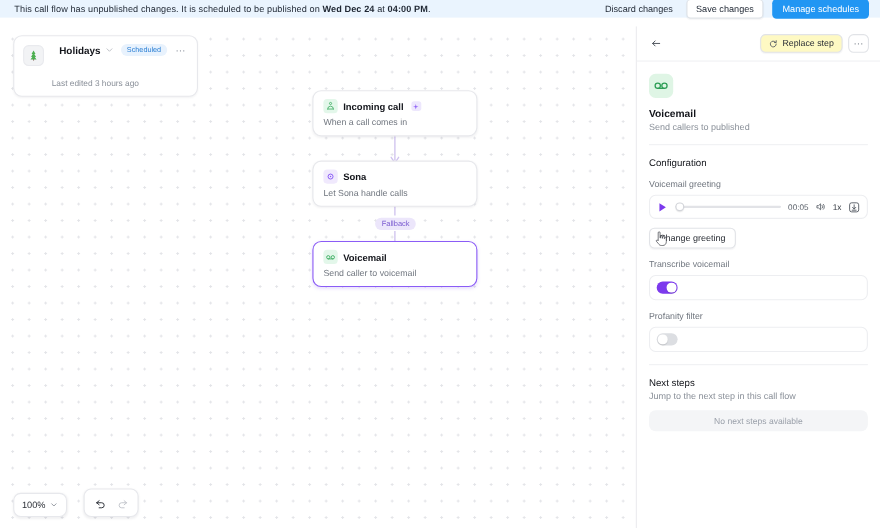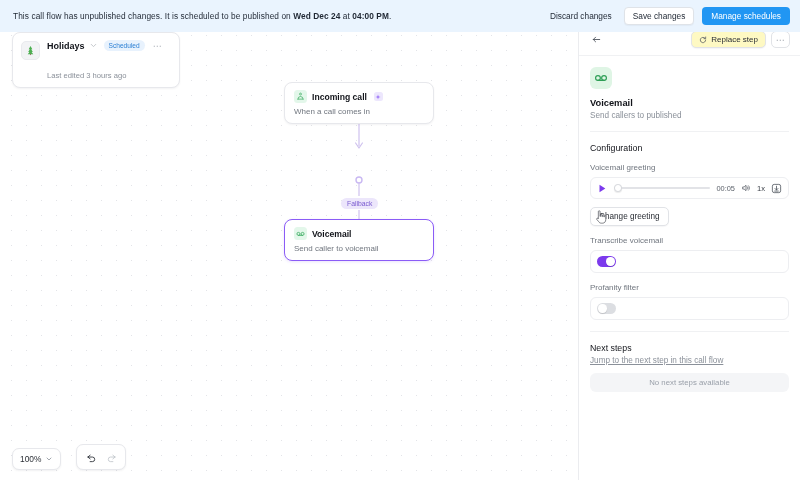--- a/index.html
+++ b/index.html
@@ -7,21 +7,21 @@
     width: 800px; height: 480px;
     font-family: "Liberation Sans", sans-serif;
     background: #ffffff;
     overflow: hidden;
     -webkit-font-smoothing: antialiased;
   }
   #app { position: relative; width: 800px; height: 480px; }
 
   
   .banner {
-    position: absolute; top: 0; left: 0; width: 800px; height: 32px;
+    position: absolute; top: 0; left: 0; width: 800px; height: 16px;
     background: #eaf4fe;
     display: flex; align-items: center;
     padding: 0 10px 0 13px;
     font-size: 8.3px; color: #1f2733;
     z-index: 20;
   }
   .banner-text { flex: 1; letter-spacing: 0.01em; }
   .banner-text b { font-weight: 700; }
   .banner-actions { display: flex; align-items: center; gap: 8px; }
   .btn-link {
@@ -58,21 +58,21 @@
     box-shadow: 0 1px 2px rgba(16,24,40,.05);
     padding: 7px 8px; display: flex; align-items: flex-start; gap: 7px;
   }
   .flow-badge-ico {
     width: 19px; height: 19px; border-radius: 5px;
     background: #f2f3f5; border: 1px solid #e9eaee;
     display: flex; align-items: center; justify-content: center;
     flex: 0 0 auto; margin-top: 1px;
   }
   .flow-meta { flex: 1; min-width: 0; }
-  .flow-row1 { display: flex; align-items: center; gap: 4px; }
+  .flow-row1 { display: flex; align-items: center; gap: 4px; justify-content: flex-end; }
   .flow-title { font-size: 9px; font-weight: 700; color: #12141a; }
   .chev { width: 9px; height: 9px; flex: 0 0 auto; opacity: .55; }
   .badge-sched {
     font-size: 6.6px; color: #2a7fd4; background: #e8f2fd;
     border-radius: 9px; padding: 2px 5px; margin-left: 2px; white-space: nowrap;
   }
   .dots-btn {
     font-size: 9px; color: #9aa0aa; letter-spacing: .5px; cursor: pointer;
     padding: 0 2px; line-height: 8px; margin-left: 2px;
   }
@@ -273,20 +273,32 @@
         <span class="node-title">Incoming call</span>
         <span class="node-tag">
           <svg width="6" height="6" viewBox="0 0 24 24" aria-hidden="true">
               <path d="M12 2 L14 10 L22 12 L14 14 L12 22 L10 14 L2 12 L10 10 Z" fill="#8b5cf6"></path>
             </svg>
         </span>
       </div>
       <div class="node-sub">When a call comes in</div>
     </div>
 
+    <div class="node" style="left:284px; top:122px;">
+      <div class="node-head">
+        <span class="node-ico ico-purple">
+          <svg width="9" height="9" viewBox="0 0 24 24" aria-hidden="true">
+            <circle cx="12" cy="12" r="6" fill="none" stroke="#8b5cf6" stroke-width="2.4"></circle>
+            <circle cx="12" cy="12" r="1.8" fill="#8b5cf6"></circle>
+          </svg>
+        </span>
+        <span class="node-title">Sona</span>
+      </div>
+      <div class="node-sub">Let Sona handle calls</div>
+    </div>
 
     <div class="node selected" style="left:284px; top:195px;">
       <div class="node-head">
         <span class="node-ico ico-green">
           <svg width="9" height="9" viewBox="0 0 24 24" aria-hidden="true">
             <circle cx="6.5" cy="13" r="4" fill="none" stroke="#3fae63" stroke-width="2.2"></circle>
             <circle cx="17.5" cy="13" r="4" fill="none" stroke="#3fae63" stroke-width="2.2"></circle>
             <line x1="6.5" y1="17" x2="17.5" y2="17" stroke="#3fae63" stroke-width="2.2" stroke-linecap="round"></line>
           </svg>
         </span>
@@ -392,21 +404,21 @@
 
       <div class="field-label">Profanity filter</div>
       <div class="toggle-wrap">
         <div class="toggle off">
           <div class="knob"></div>
         </div>
       </div>
 
       <div class="sec-divider"></div>
       <div class="sec-title">Next steps</div>
-      <div class="panel-sub" style="margin-top:3px;text-decoration:underline;">Jump to the next step in this call flow</div>
+      <div class="panel-sub" style="margin-top:3px;">Jump to the next step in this call flow</div>
       <div class="next-empty">No next steps available</div>
     </div>
   </div>
 
   <svg class="cursor" viewBox="0 0 24 28">
     <path d="M8 3 a1.6 1.6 0 0 1 3.2 0 V12 h.6 V9.6 a1.5 1.5 0 0 1 3 0 V12.4 h.6 v-2 a1.5 1.5 0 0 1 3 0 V13 h.6 v-1.2 a1.4 1.4 0 0 1 2.8 0 v6.4 c0 3.6-2.4 6.4-6 6.4 h-2.2 c-2.6 0-4-1.2-5.4-3.4 L5 17.6 a1.5 1.5 0 0 1 2.3-1.9 l.7 .9 Z" fill="#ffffff" stroke="#2b2f36" stroke-width="1.1" stroke-linejoin="round"></path>
   </svg>
 
 </div>
 

